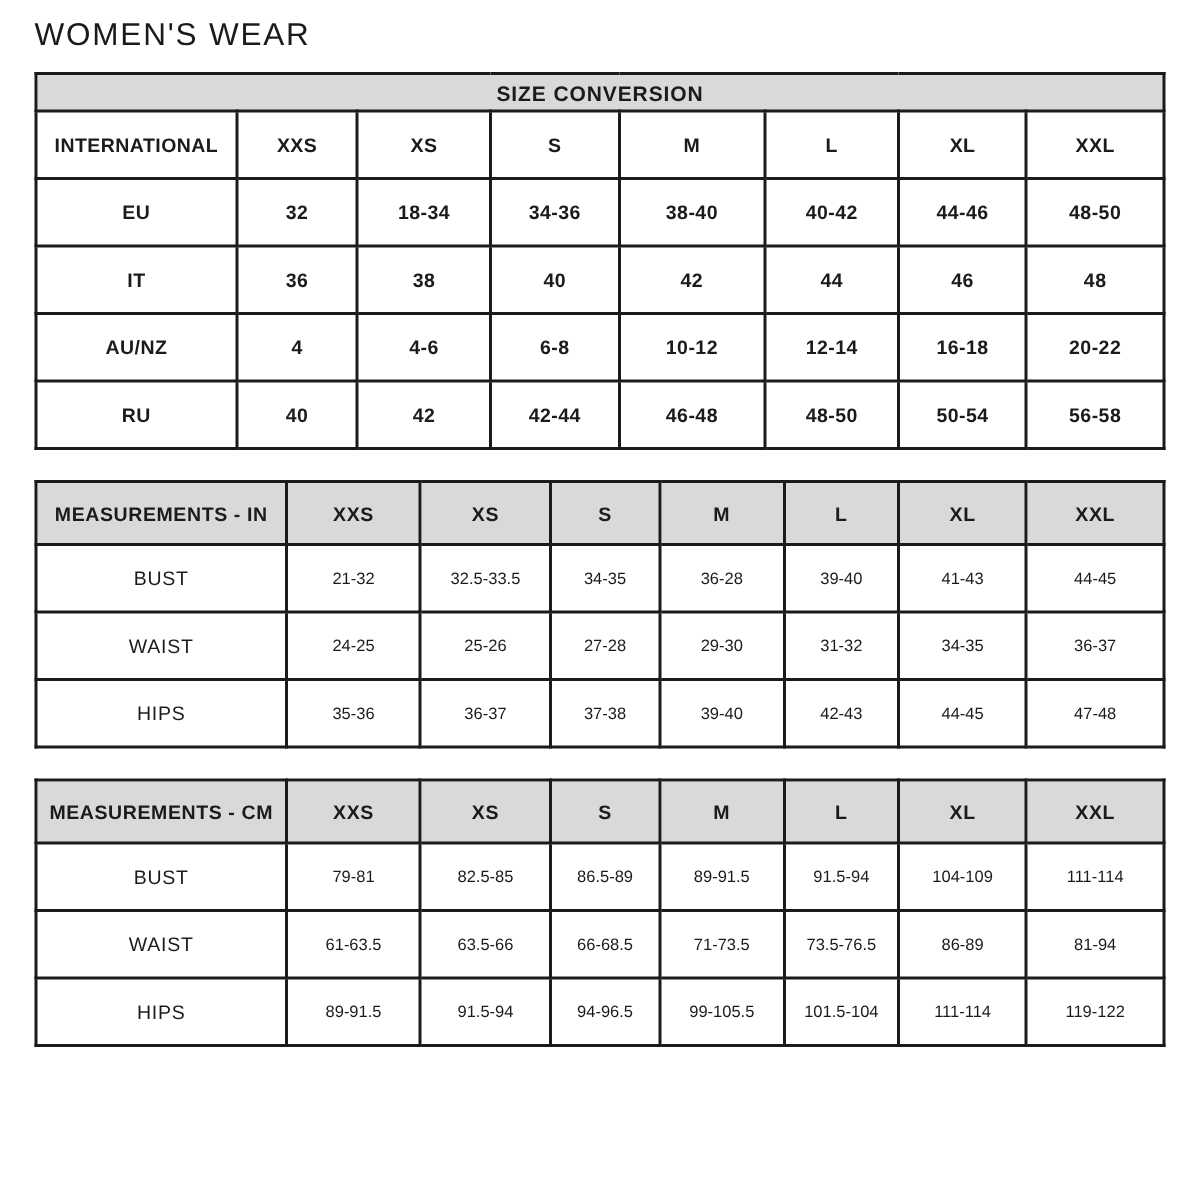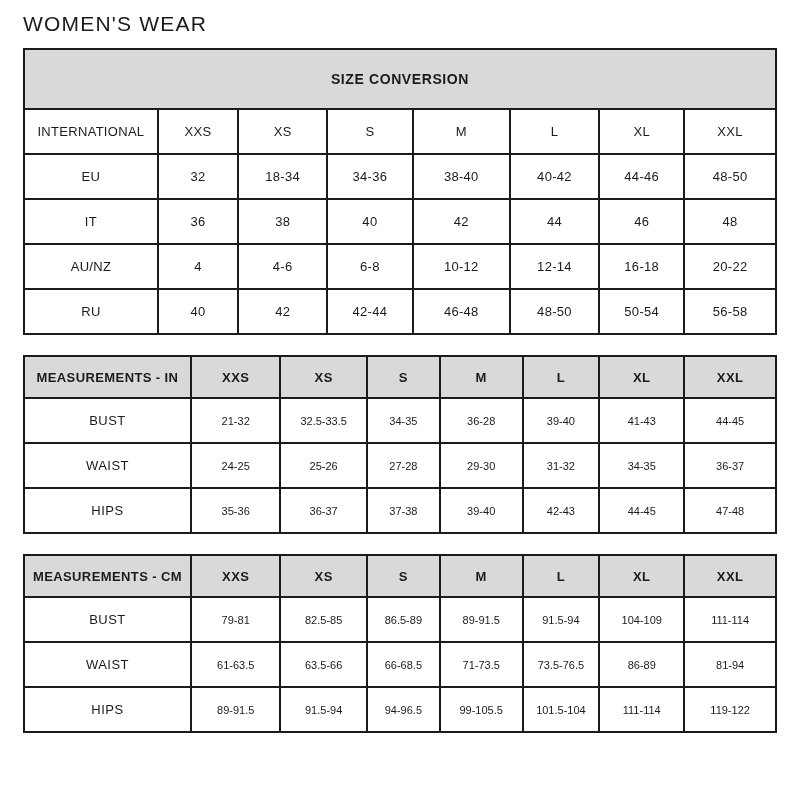--- a/index.html
+++ b/index.html
@@ -30,25 +30,25 @@
     text-align: center;
     vertical-align: middle;
     padding: 0 2px;
     overflow: hidden;
     white-space: nowrap;
   }
   
   .conv td {
     height: 45px;
     font-size: 13px;
-    font-weight: 400;
+    font-weight: 700;
     letter-spacing: 0.3px;
   }
   .conv td.banner {
-    height: 60px;
+    height: 25px;
     background: #d9d9d9;
     font-weight: 700;
     font-size: 14px;
     letter-spacing: 0.6px;
   }
   
   .meas { margin-top: 20px; }
   .meas td {
     height: 45px;
     font-size: 11px;

